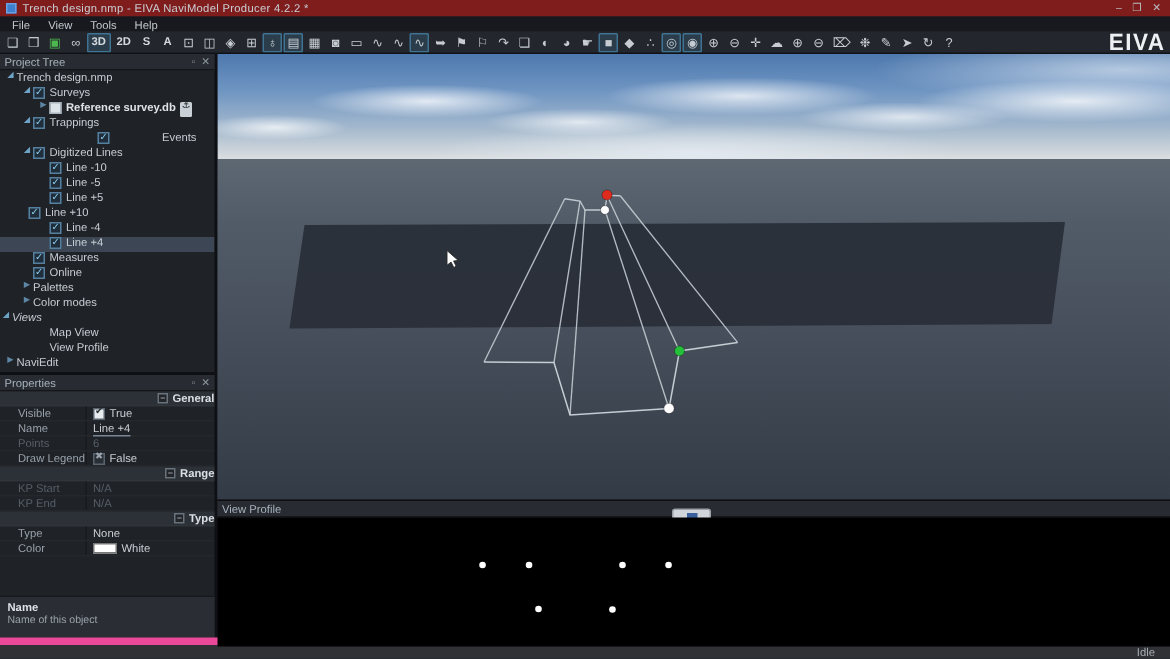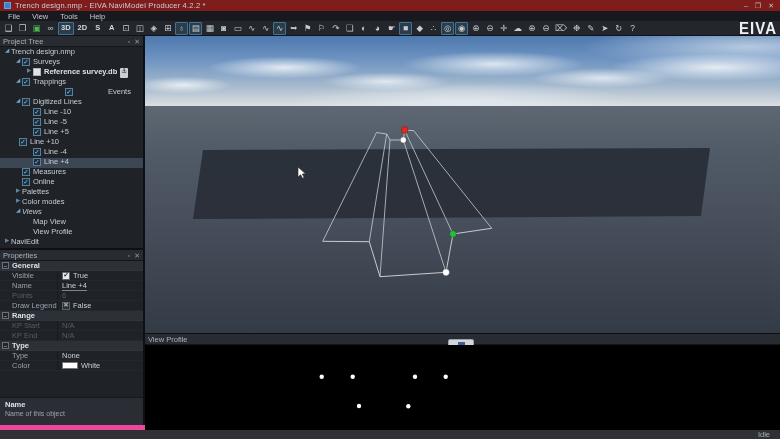--- a/index.html
+++ b/index.html
@@ -53,21 +53,21 @@
   .tw-trail{font-size:6.5px;margin-left:3px;color:#20252b;background:#c9d0d6;border-radius:1px;padding:0 1px;line-height:1;}
 
   
   .props-panel{flex:1 1 auto;display:flex;flex-direction:column;min-height:0;}
   .props-body{flex:0 0 auto;}
   .prop-row{height:10px;display:flex;align-items:center;border-bottom:1px solid rgba(255,255,255,.025);}
   .prop-row .p-label{width:58px;flex:0 0 auto;font-size:7.5px;color:#98a1aa;padding-left:12px;
     border-right:1px solid #171a1e;white-space:nowrap;}
   .prop-row .p-value{flex:1 1 auto;font-size:7.5px;color:#c8cfd5;padding-left:4px;display:flex;align-items:center;gap:3px;white-space:nowrap;}
   .prop-row.dimmed .p-label,.prop-row.dimmed .p-value{color:#565e67;}
-  .prop-row.group{background:#2c3037;}
+  .prop-row.group{background:#2c3037;justify-content:flex-end;}
   .prop-row.group .g-box{width:7px;height:7px;margin:0 3px 0 2px;border:1px solid #6a737c;color:#c8cfd5;
     font-size:6px;display:flex;align-items:center;justify-content:center;line-height:1;background:#22262b;}
   .prop-row.group .g-label{font-size:7.5px;font-weight:bold;color:#dbe0e5;}
   .p-check{width:8px;height:8px;border:1px solid #5a646e;background:#e8ecef;color:#2a2f35;font-size:6.5px;
     display:flex;align-items:center;justify-content:center;line-height:1;flex:0 0 auto;}
   .p-check.cross{background:#2a2f36;color:#9aa3ac;}
   .p-value.edit span{border-bottom:1px solid #7a8694;}
   .p-swatch{width:16px;height:7px;border:1px solid #777;flex:0 0 auto;}
   .props-desc{margin-top:auto;flex:0 0 auto;background:#2a2e34;border-top:1px solid #15181c;height:28px;
     padding:2px 5px;}
@@ -258,21 +258,21 @@
               <span class="tw-label">Online</span>
             </div>
             <div class="tree-row" style="padding-left: 14px;">
               <span class="tw-arrow collapsed">▶</span>
               <span class="tw-label">Palettes</span>
             </div>
             <div class="tree-row" style="padding-left: 14px;">
               <span class="tw-arrow collapsed">▶</span>
               <span class="tw-label">Color modes</span>
             </div>
-            <div class="tree-row" style="padding-left: 14px; font-style: italic;">
+            <div class="tree-row" style=" font-style: italic;">
               <span class="tw-arrow">◢</span>
               <span class="tw-label">Views</span>
             </div>
             <div class="tree-row" style="padding-left: 25px;">
               <span class="tw-arrow"></span>
               <span class="tw-label">Map View</span>
             </div>
             <div class="tree-row" style="padding-left: 25px;">
               <span class="tw-arrow"></span>
               <span class="tw-label">View Profile</span>

